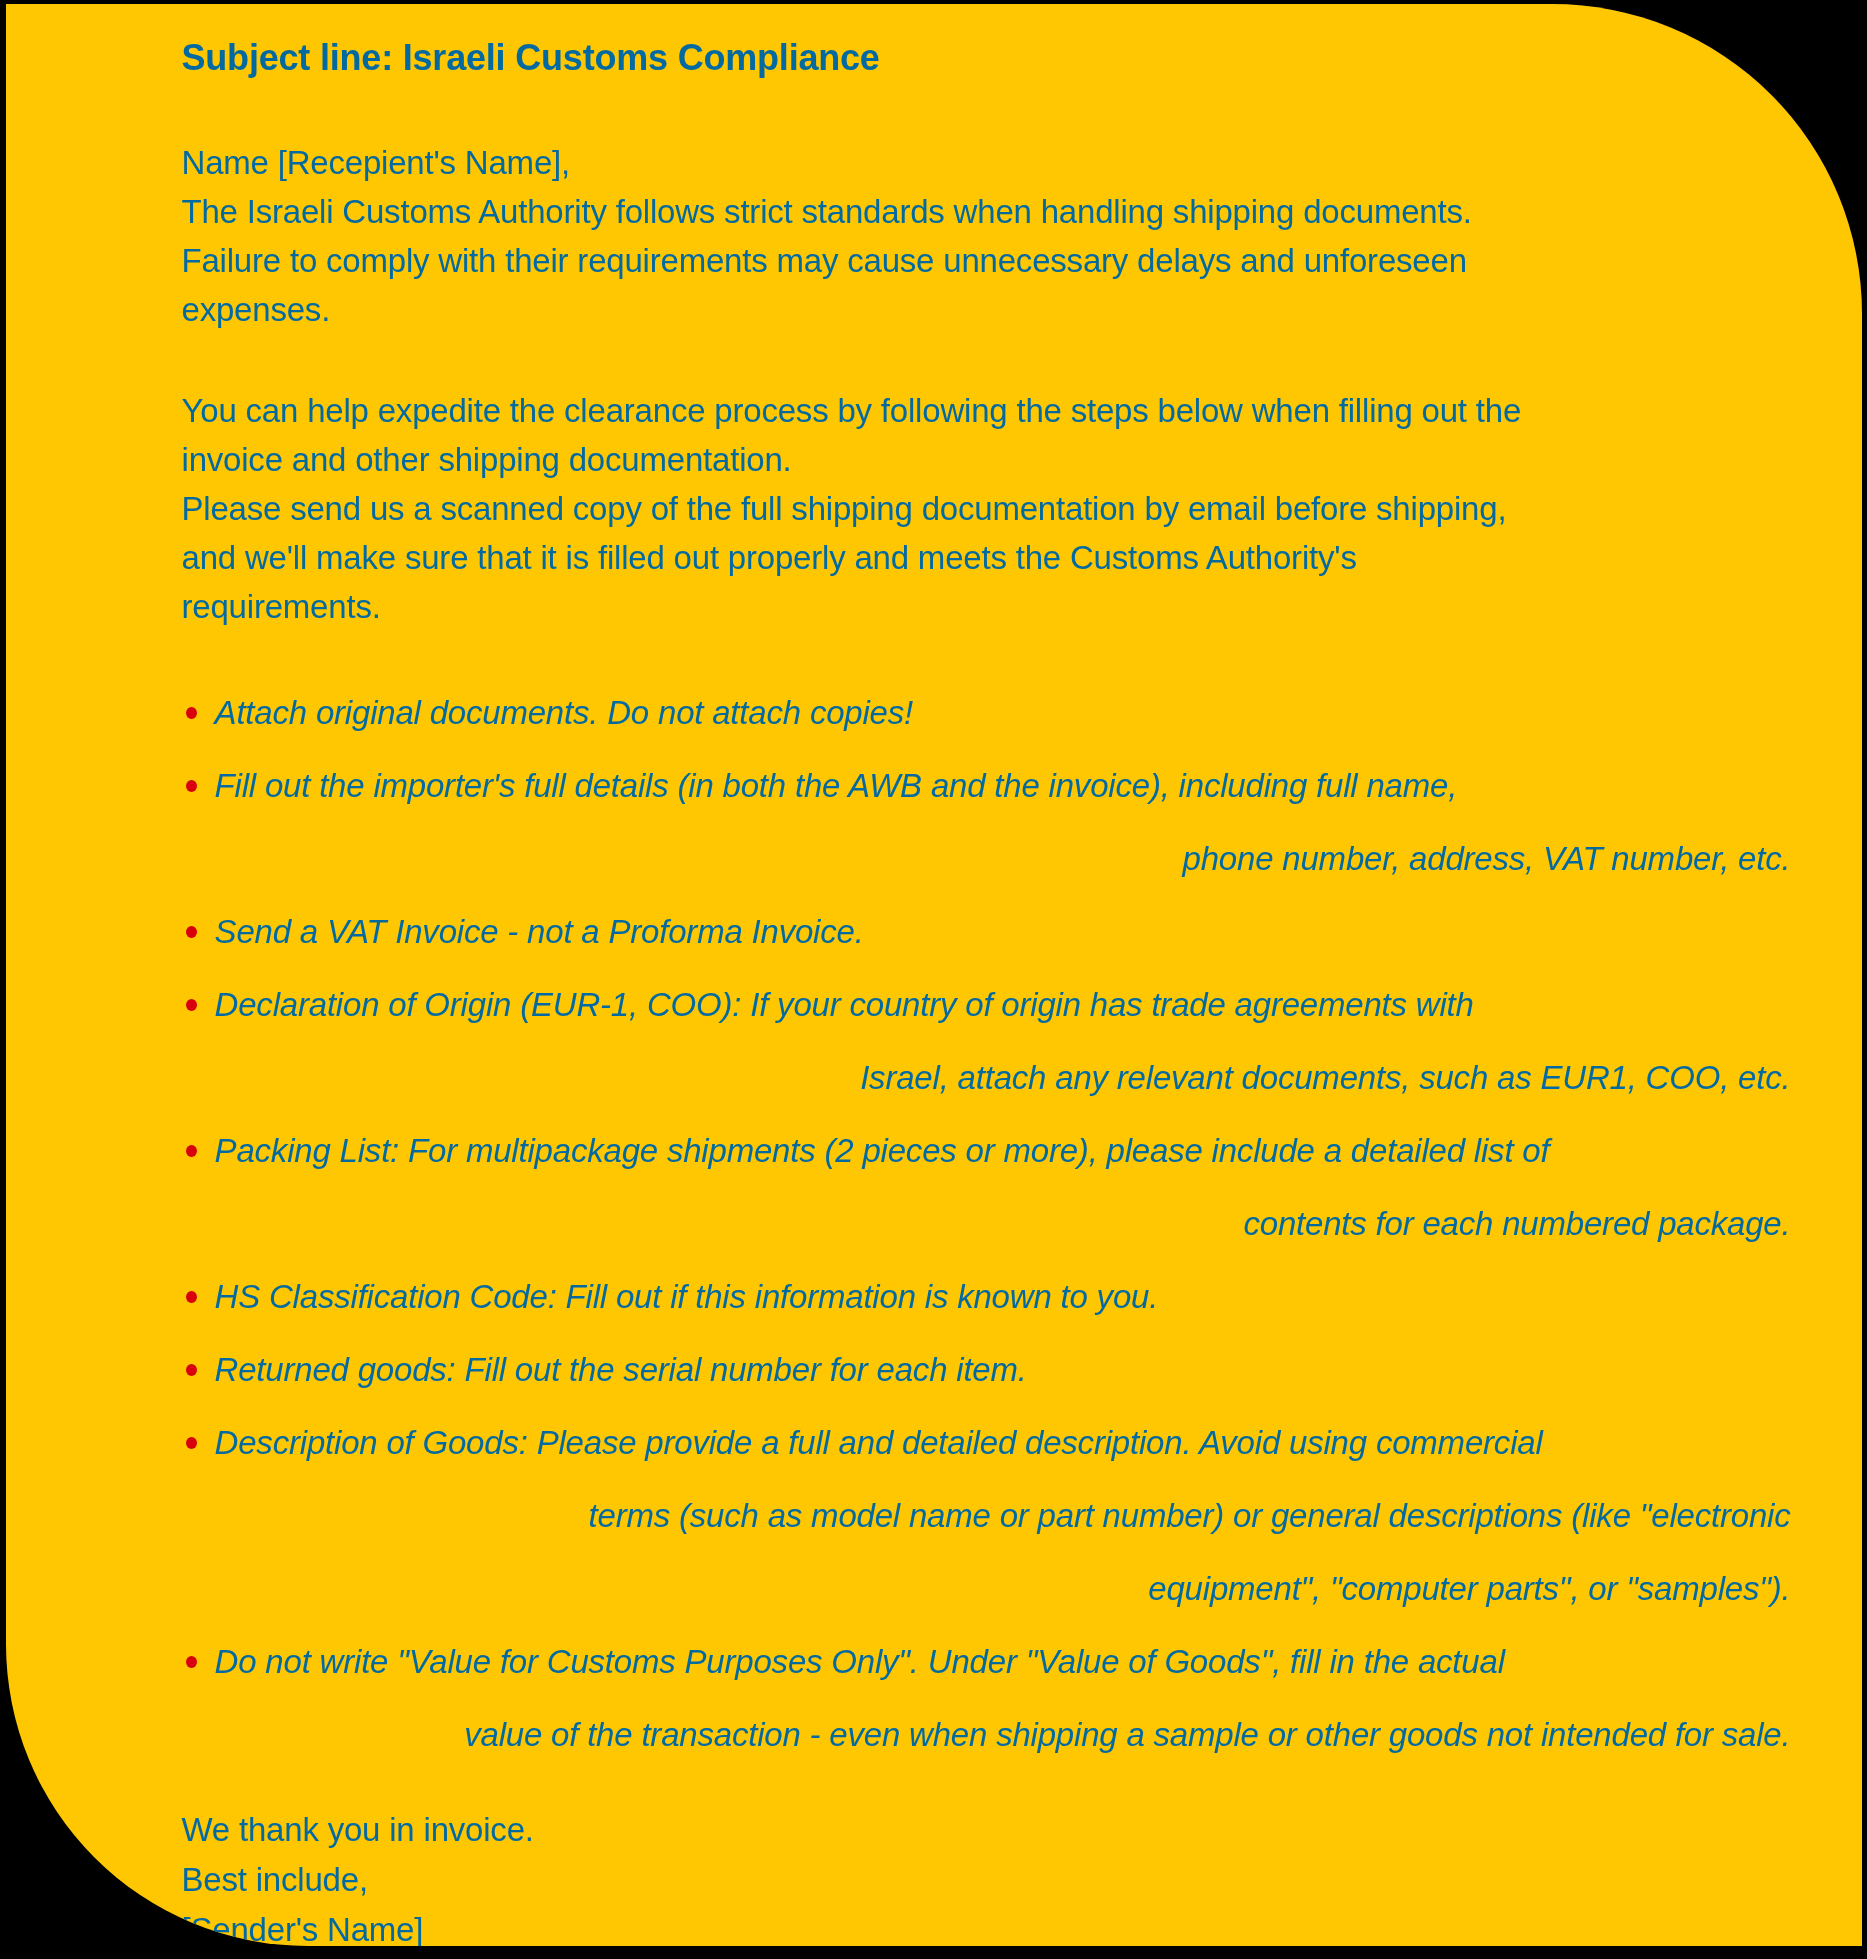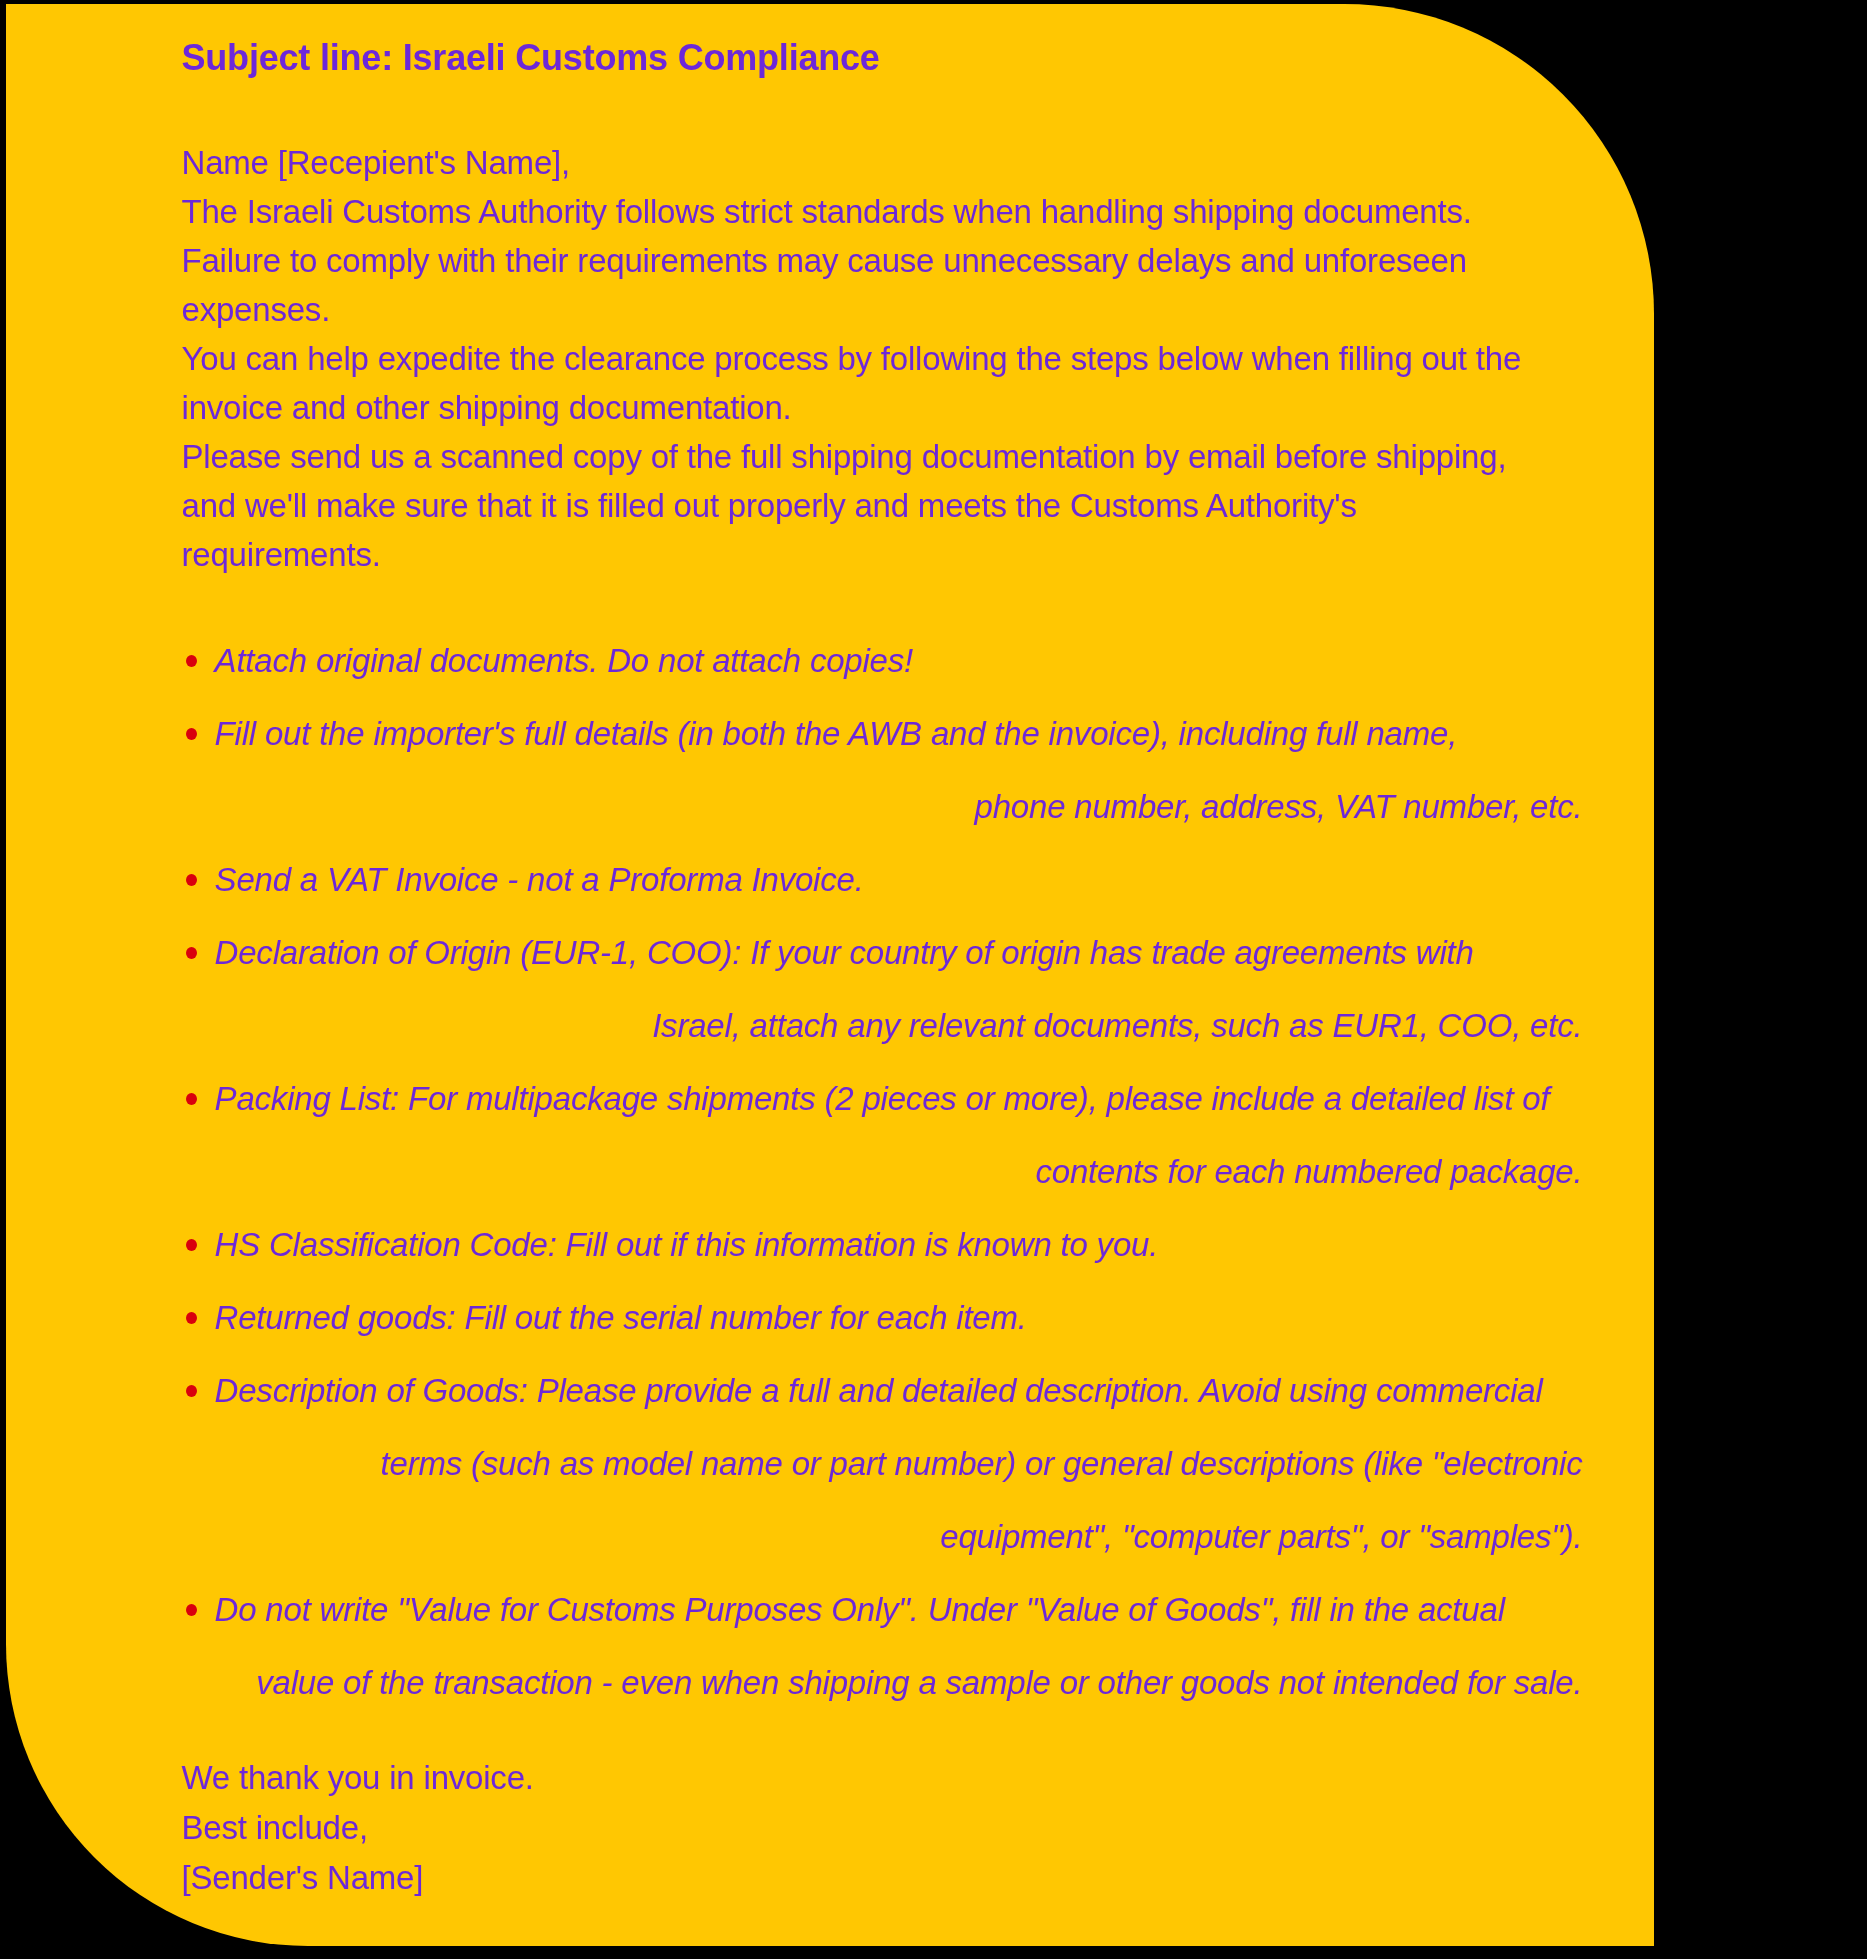--- a/index.html
+++ b/index.html
@@ -1,34 +1,34 @@
 <!DOCTYPE html>
 <html style="font-size:12.6px"><head>
 <meta charset="utf-8">
 <style>
   html,body{margin:0;padding:0;background:#000;}
   body{width:1868px;height:1959px;position:relative;overflow:hidden;
        font-family:"Liberation Sans","DejaVu Sans",sans-serif;}
   .card{
-    position:absolute;left:5.5px;top:4px;width:1648px;height:1942px;
+    position:absolute;left:5.5px;top:4px;width:1856px;height:1942px;
     background:#FFC702;
     border-radius:0 310px 0 302px;
     box-sizing:border-box;
-    color:#6d28d9;
+    color:#0369a1;
     overflow:hidden;
   }
   .content{padding:32px 71px 0 176px;}
   .subject{
     font-size:36px;font-weight:bold;line-height:44px;letter-spacing:-0.2px;
     white-space:nowrap;
   }
   .para{font-size:33px;line-height:49px;letter-spacing:-0.2px;}
   .para .line{white-space:nowrap;}
   .para.first{margin-top:58px;}
-  .para.second{}
+  .para.second{margin-top:52px;}
   .bullet-list{margin-top:45px;font-size:33px;line-height:73px;letter-spacing:-0.2px;font-style:italic;}
   .bullet-list .line{white-space:nowrap;}
   .bullet-item .line.cont{margin-left:0;text-align:right;}
   .dot{
     display:inline-block;width:11px;height:12px;border-radius:50%;
     background:#D9000D;margin:0 17.4px 4px 4.7px;vertical-align:middle;
   }
   .closing{margin-top:34px;font-size:33px;line-height:50px;letter-spacing:-0.2px;}
   .closing .line{white-space:nowrap;}
 </style>

